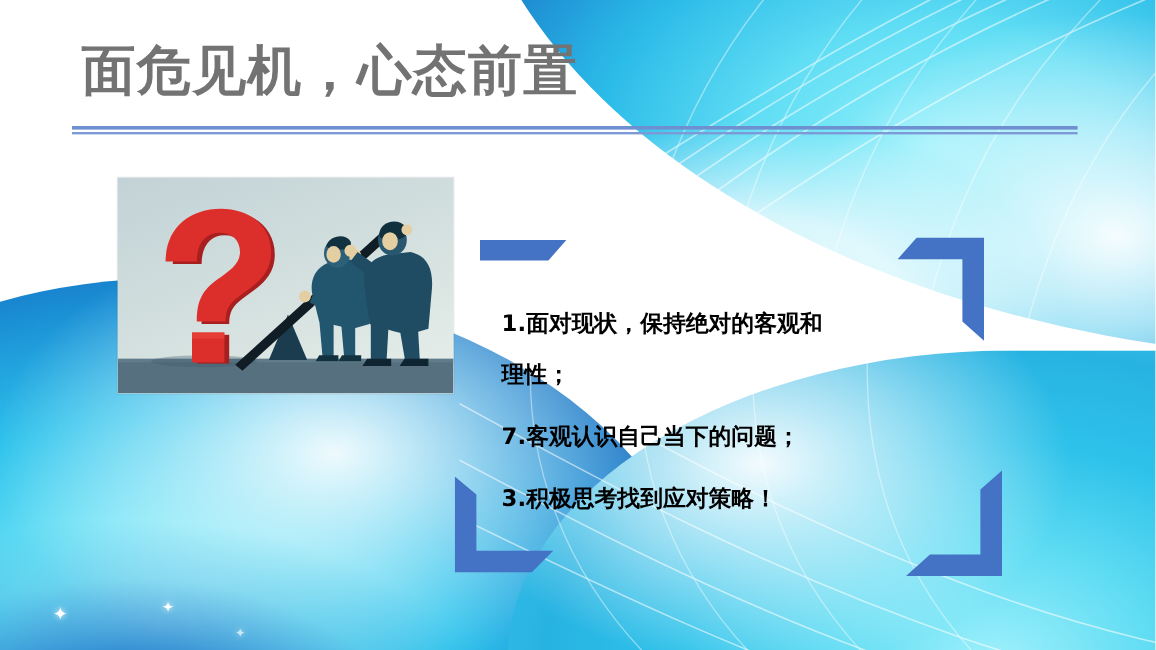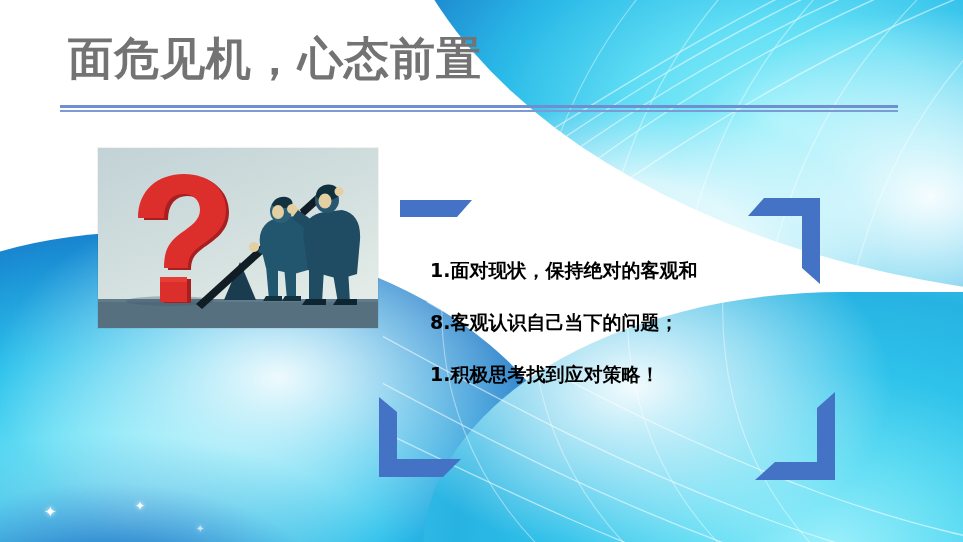--- a/index.html
+++ b/index.html
@@ -170,21 +170,21 @@
 
   
   .bracket {
     position: absolute;
   }
   .bracket svg { display: block; }
 
   
   .body-text {
     position: absolute;
-    left: 430px;
+    left: 418px;
     top: 249px;
     width: 340px;
   }
   .body-line {
     color: #000000;
     font-weight: bold;
     font-size: 19px;
     line-height: 42px;
     white-space: nowrap;
     font-family: "DejaVu Sans", "Liberation Sans", sans-serif;
@@ -334,19 +334,20 @@
   </div>
 
   <div class="bracket" style="left:755px; top:392px;">
     <svg width="80" height="88" viewBox="0 0 80 88">
       <path d="M80,0 L80,88 L0,88 L20,70 L62,70 L62,16 Z" fill="#4472c4"></path>
     </svg>
   </div>
 
   <div class="body-text">
     <div class="body-line">1.面对现状，保持绝对的客观和</div>
+    <div class="body-line">理性；</div>
     <div class="gap"></div>
-    <div class="body-line">8.客观认识自己当下的问题；</div>
+    <div class="body-line">7.客观认识自己当下的问题；</div>
     <div class="gap"></div>
-    <div class="body-line">1.积极思考找到应对策略！</div>
+    <div class="body-line">3.积极思考找到应对策略！</div>
   </div>
 
 </div>
 
 </body></html>

